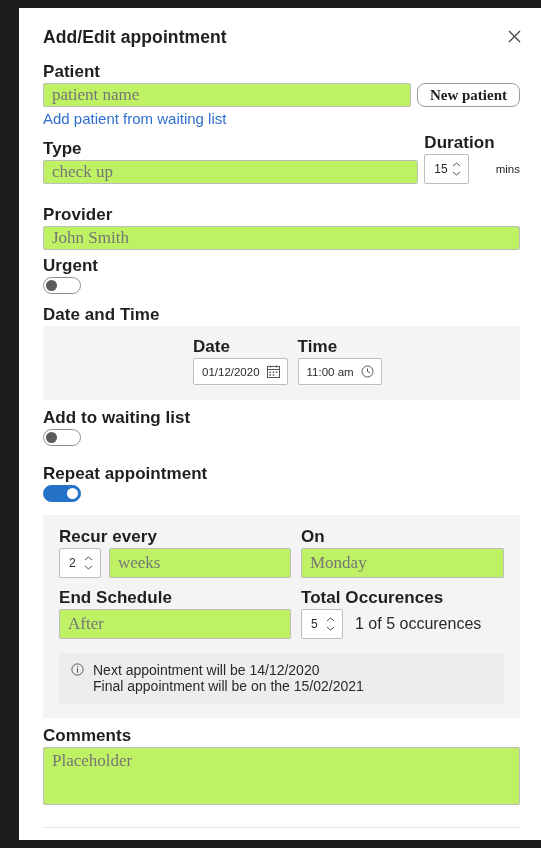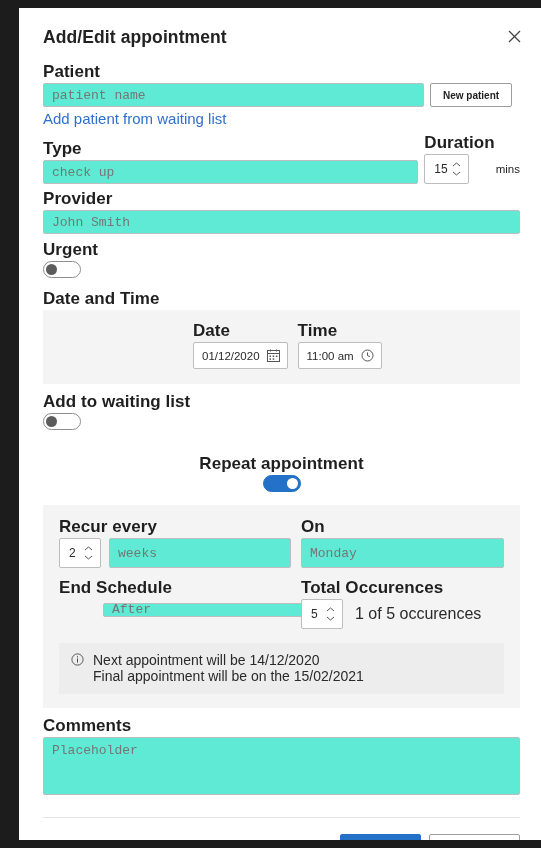--- a/index.html
+++ b/index.html
@@ -59,47 +59,47 @@
     font-size: 17px;
     font-weight: bold;
     color: #1f1f1f;
     line-height: 15px;
     margin: 0 0 4px 0;
     letter-spacing: 0.05px;
   }
   .field-block { padding-left: 8px; padding-right: 8px; }
 
   input.txt, textarea.txt {
-    font-family: Liberation Mono, monospace;
-    font-size: 13px;
+    font-family: Liberation Serif, serif;
+    font-size: 17px;
     color: #2a2a2a;
-    background: #5eead4;
+    background: #bef264;
     border: 1px solid #bdbdbd;
     border-radius: 2px;
     height: 24px;
     padding: 0 8px;
     outline: none;
     width: 100%;
   }
   input.txt::placeholder, textarea.txt::placeholder { color: #767676; }
   textarea.txt {
     height: 58px;
     padding: 5px 8px;
     resize: none;
     line-height: 16px;
   }
 
   .btn {
-    font-family: Liberation Sans, sans-serif;
-    font-size: 10px;
+    font-family: Liberation Serif, serif;
+    font-size: 15px;
     font-weight: bold;
     color: #1f1f1f;
     background: #ffffff;
     border: 1px solid #9d9d9d;
-    border-radius: 2px;
+    border-radius: 8px;
     height: 24px;
     padding: 0 12px;
     cursor: pointer;
     white-space: nowrap;
   }
   .btn.primary {
     background: #2372c8;
     border-color: #2372c8;
     color: #ffffff;
   }
@@ -234,21 +234,21 @@
   .occ-inline { display: flex; align-items: center; }
   .occ-note {
     font-size: 16px;
     color: #2a2a2a;
     margin-left: 12px;
     white-space: nowrap;
   }
   .panel .label { margin-top: 0; }
   .row-spacer { height: 12px; }
 
-  .end-sched input.txt { height: 14px; margin-left: 44px; }
+  .end-sched input.txt { height: 30px; }
 
   .info-box {
     margin-top: 14px;
     background: #ededed;
     padding: 9px 12px 10px 12px;
     display: flex;
     align-items: flex-start;
   }
   .info-box .ic { margin-right: 9px; margin-top: 1px; color: #4a4a4a; }
   .info-box .ic svg { display: block; }
@@ -321,21 +321,21 @@
                       </svg>
                   </span>
                 </span>
               </div>
               <span class="mins">mins</span>
             </div>
           </div>
         </div>
       </div>
 
-      <div class="field-block" style="margin-top:7px;">
+      <div class="field-block" style="margin-top:23px;">
         <div class="label">Provider</div>
         <input class="txt" type="text" placeholder="John Smith" style="">
       </div>
 
       <div class="field-block" style="margin-top:8px;">
         <div class="label">Urgent</div>
         <div class="toggle off">
           <span class="knob"></span>
         </div>
       </div>
@@ -379,21 +379,21 @@
         </div>
       </div>
 
       <div class="field-block" style="margin-top:10px;">
         <div class="label">Add to waiting list</div>
         <div class="toggle off">
           <span class="knob"></span>
         </div>
       </div>
 
-      <div class="field-block" style="margin-top:22px;text-align:center;">
+      <div class="field-block" style="margin-top:16px;">
         <div class="label">Repeat appointment</div>
         <div class="toggle on">
           <span class="knob"></span>
         </div>
       </div>
 
       <div class="panel" style="margin-top:9px;">
         <div class="rec-grid">
           <div class="rec-left">
             <div class="label">Recur every</div>

